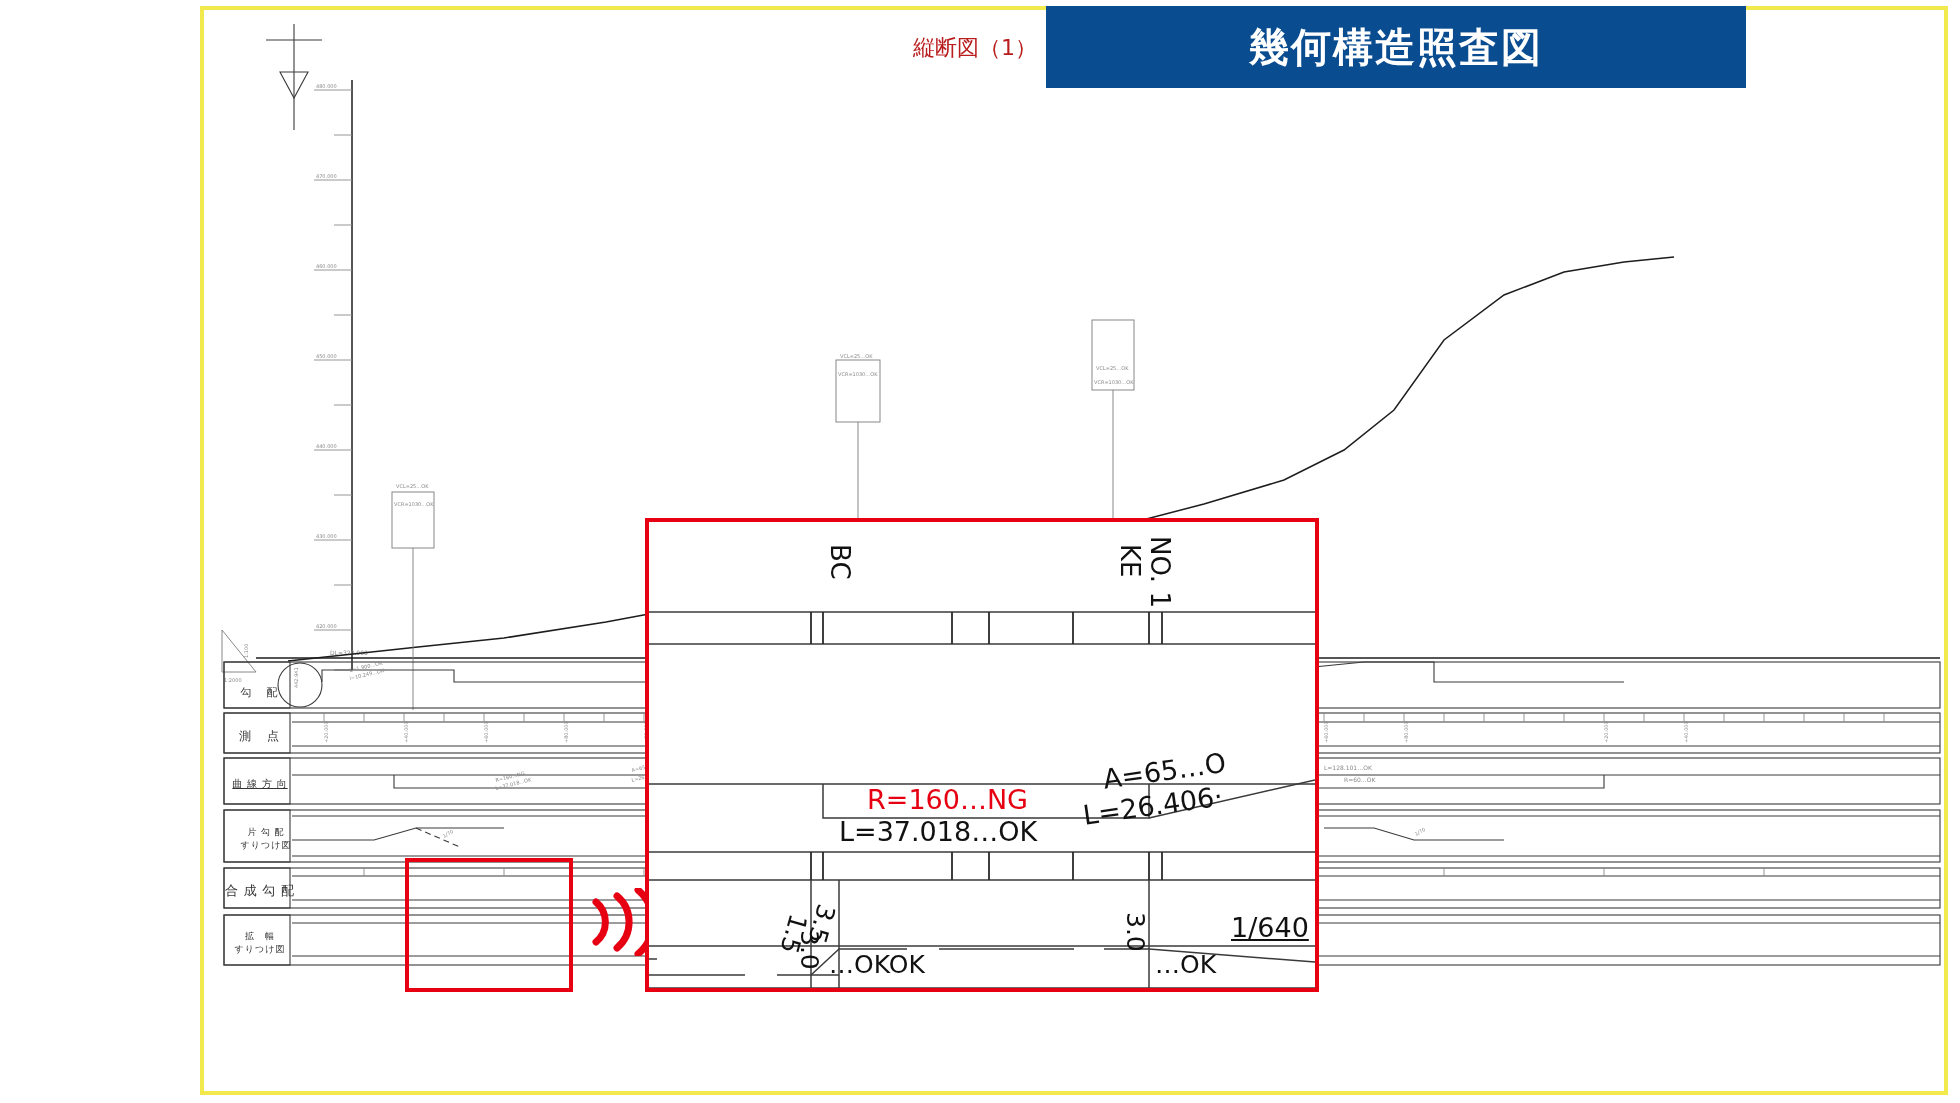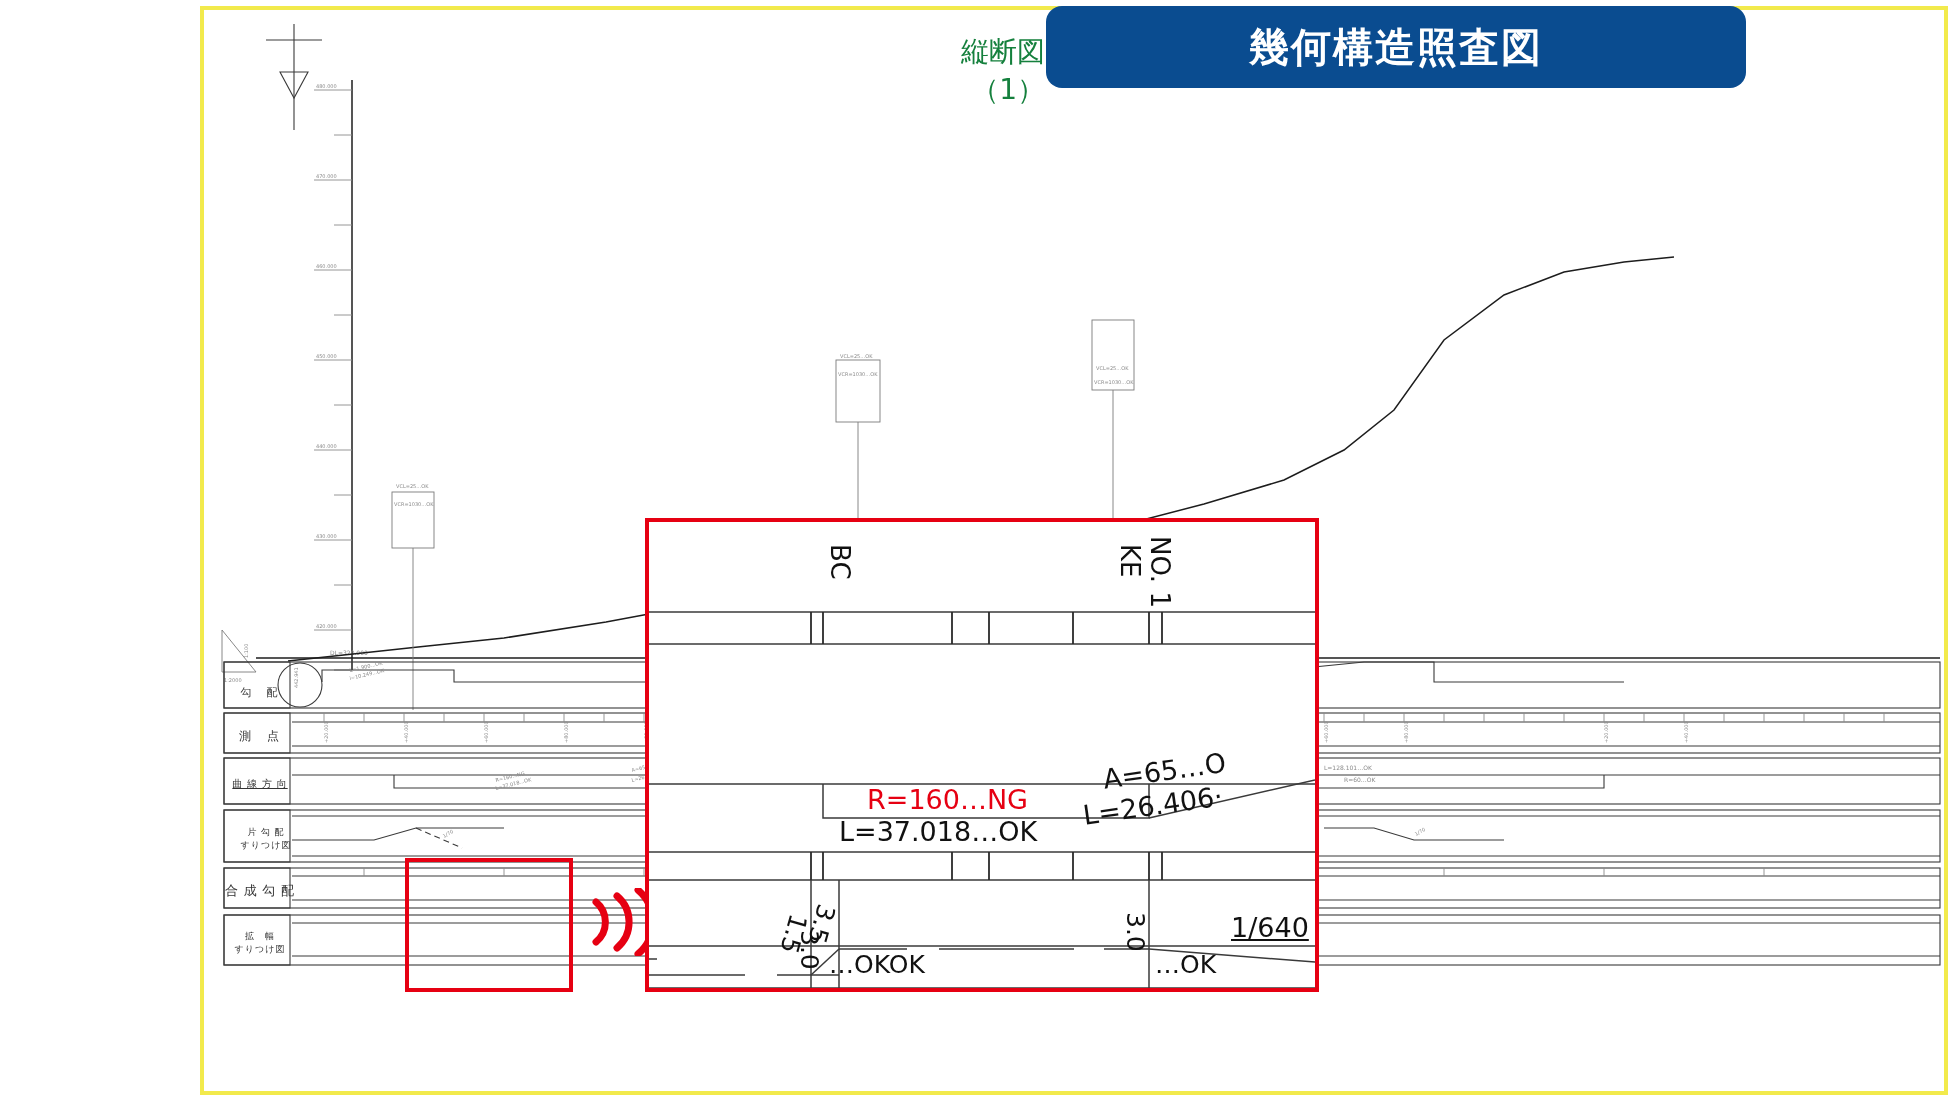--- a/index.html
+++ b/index.html
@@ -8,25 +8,25 @@
        font-family:"Liberation Sans","DejaVu Sans",sans-serif;}
 
   #page{position:relative;width:1960px;height:1103px;background:#ffffff;}
 
   
   #slide-frame{position:absolute;left:200px;top:6px;width:1748px;height:1089px;
                border:4px solid #f2ea4c;box-sizing:border-box;background:#ffffff;}
 
   
   #title-banner{position:absolute;left:1046px;top:6px;width:700px;height:82px;
-                background:#0a4c90;display:flex;align-items:center;justify-content:center;border-radius:16px;}
+                background:#0a4c90;display:flex;align-items:center;justify-content:center;}
   #title-banner .t{color:#ffffff;font-size:40px;font-weight:bold;letter-spacing:2px;
                    font-family:"DejaVu Sans","Liberation Sans",sans-serif;}
-  #sheet-subtitle{position:absolute;left:905px;top:33px;width:140px;text-align:right;
-                  font-size:28px;color:#15803d;font-family:"DejaVu Sans","Liberation Sans",sans-serif;}
+  #sheet-subtitle{position:absolute;left:905px;top:33px;width:140px;text-align:center;
+                  font-size:22px;color:#b91c1c;font-family:"DejaVu Sans","Liberation Sans",sans-serif;}
 
   
   #drawing{position:absolute;left:204px;top:10px;width:1740px;height:1081px;}
   #drawing svg{display:block;}
 
   
   #src-box{position:absolute;left:405px;top:858px;width:168px;height:134px;
            border:4px solid #e60012;box-sizing:border-box;pointer-events:none;}
 
   

